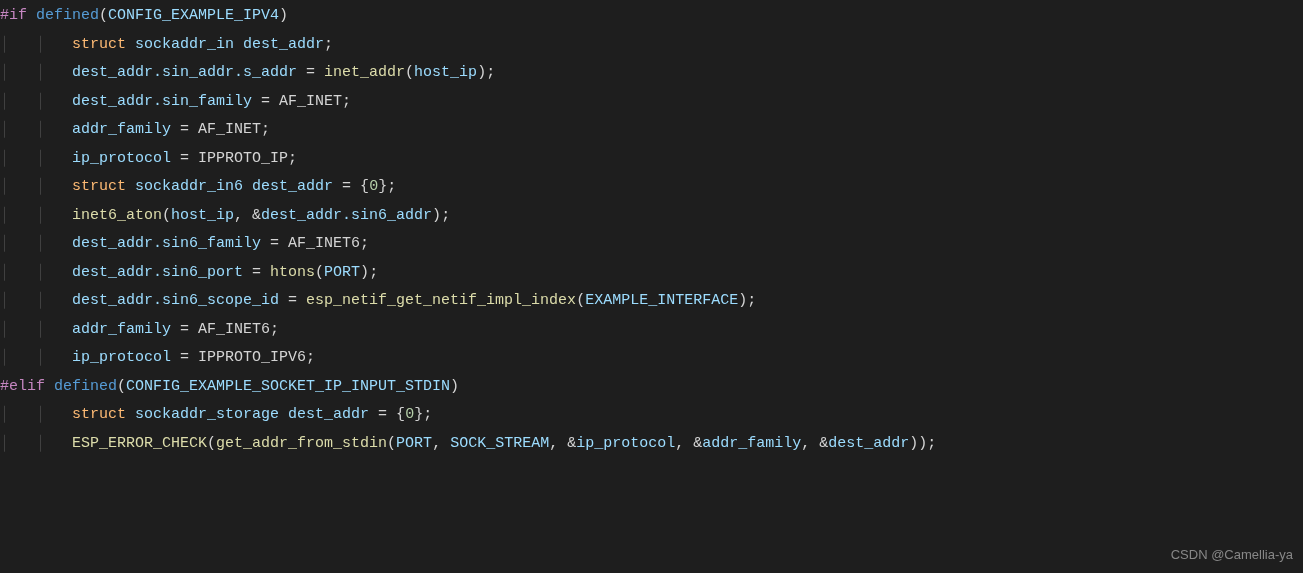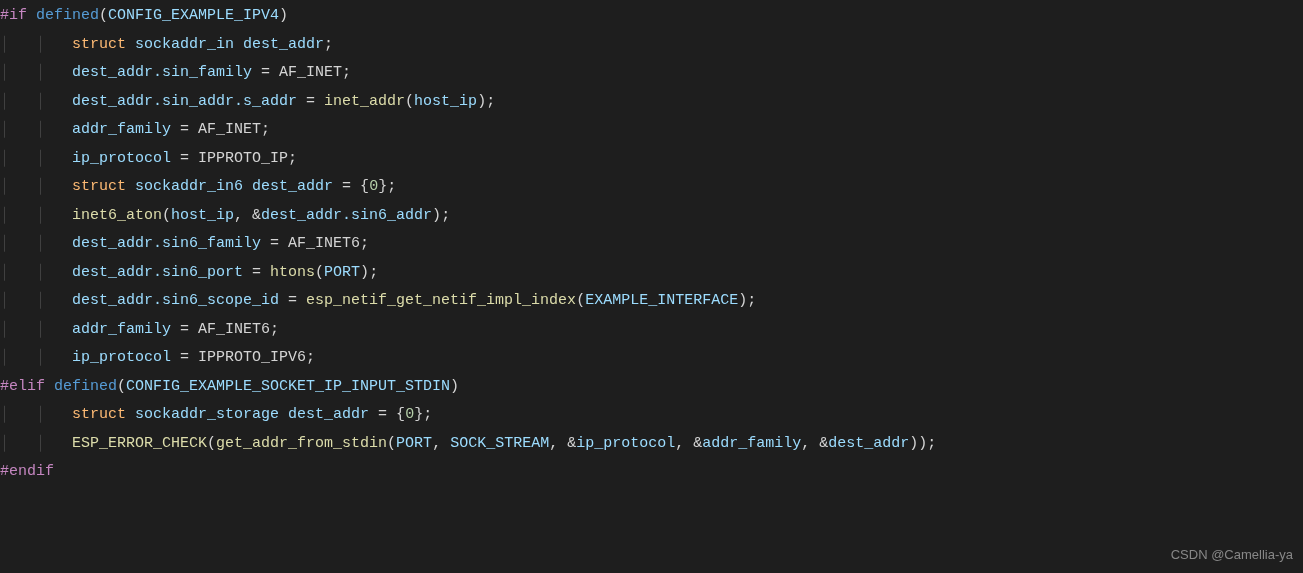--- a/index.html
+++ b/index.html
@@ -37,30 +37,29 @@
     opacity: 0.85;
     margin-top: 23px;
   }
 </style>
 </head>
 <body>
 
 <div>
 <div class="line"><span class="preproc">#if</span><span class="func-def"> defined</span><span class="paren">(</span><span class="macro-name">CONFIG_EXAMPLE_IPV4</span><span class="paren">)</span></div>
 <div class="line"><span class="guide">│   │   </span><span class="keyword">struct</span><span> </span><span class="ident">sockaddr_in</span><span> </span><span class="ident">dest_addr</span><span class="punct">;</span></div>
+<div class="line"><span class="guide">│   │   </span><span class="ident">dest_addr.sin_addr.s_addr</span><span class="punct"> = </span><span class="funccall">inet_addr</span><span class="paren">(</span><span class="ident">host_ip</span><span class="paren">)</span><span class="punct">;</span></div>
 <div class="line"><span class="guide">│   │   </span><span class="ident">dest_addr.sin_family</span><span class="punct"> = </span><span class="const">AF_INET</span><span class="punct">;</span></div>
-<div class="line"><span class="guide">│   │   </span><span class="ident">dest_addr.sin_addr.s_addr</span><span class="punct"> = </span><span class="funccall">inet_addr</span><span class="paren">(</span><span class="ident">host_ip</span><span class="paren">)</span><span class="punct">;</span></div>
 <div class="line"><span class="guide">│   │   </span><span class="ident">addr_family</span><span class="punct"> = </span><span class="const">AF_INET</span><span class="punct">;</span></div>
 <div class="line"><span class="guide">│   │   </span><span class="ident">ip_protocol</span><span class="punct"> = </span><span class="const">IPPROTO_IP</span><span class="punct">;</span></div>
 <div class="line"><span class="guide">│   │   </span><span class="keyword">struct</span><span> </span><span class="ident">sockaddr_in6</span><span> </span><span class="ident">dest_addr</span><span class="punct"> = {</span><span class="number">0</span><span class="punct">};</span></div>
 <div class="line"><span class="guide">│   │   </span><span class="funccall">inet6_aton</span><span class="paren">(</span><span class="ident">host_ip</span><span class="punct">, &amp;</span><span class="ident">dest_addr.sin6_addr</span><span class="paren">)</span><span class="punct">;</span></div>
 <div class="line"><span class="guide">│   │   </span><span class="ident">dest_addr.sin6_family</span><span class="punct"> = </span><span class="const">AF_INET6</span><span class="punct">;</span></div>
 <div class="line"><span class="guide">│   │   </span><span class="ident">dest_addr.sin6_port</span><span class="punct"> = </span><span class="funccall">htons</span><span class="paren">(</span><span class="ident">PORT</span><span class="paren">)</span><span class="punct">;</span></div>
 <div class="line"><span class="guide">│   │   </span><span class="ident">dest_addr.sin6_scope_id</span><span class="punct"> = </span><span class="funccall">esp_netif_get_netif_impl_index</span><span class="paren">(</span><span class="ident">EXAMPLE_INTERFACE</span><span class="paren">)</span><span class="punct">;</span></div>
 <div class="line"><span class="guide">│   │   </span><span class="ident">addr_family</span><span class="punct"> = </span><span class="const">AF_INET6</span><span class="punct">;</span></div>
 <div class="line"><span class="guide">│   │   </span><span class="ident">ip_protocol</span><span class="punct"> = </span><span class="const">IPPROTO_IPV6</span><span class="punct">;</span></div>
 <div class="line"><span class="preproc">#elif</span><span class="func-def"> defined</span><span class="paren">(</span><span class="macro-name">CONFIG_EXAMPLE_SOCKET_IP_INPUT_STDIN</span><span class="paren">)</span></div>
 <div class="line"><span class="guide">│   │   </span><span class="keyword">struct</span><span> </span><span class="ident">sockaddr_storage</span><span> </span><span class="ident">dest_addr</span><span class="punct"> = {</span><span class="number">0</span><span class="punct">};</span></div>
 <div class="line"><span class="guide">│   │   </span><span class="funccall">ESP_ERROR_CHECK</span><span class="paren">(</span><span class="funccall">get_addr_from_stdin</span><span class="paren">(</span><span class="ident">PORT</span><span class="punct">, </span><span class="ident">SOCK_STREAM</span><span class="punct">, &amp;</span><span class="ident">ip_protocol</span><span class="punct">, &amp;</span><span class="ident">addr_family</span><span class="punct">, &amp;</span><span class="ident">dest_addr</span><span class="paren">))</span><span class="punct">;</span></div>
-<div class="line"><span class="preproc">#endif</span></div>
 </div>
 
 <div class="watermark">CSDN @Camellia-ya</div>
 
 </body></html>

